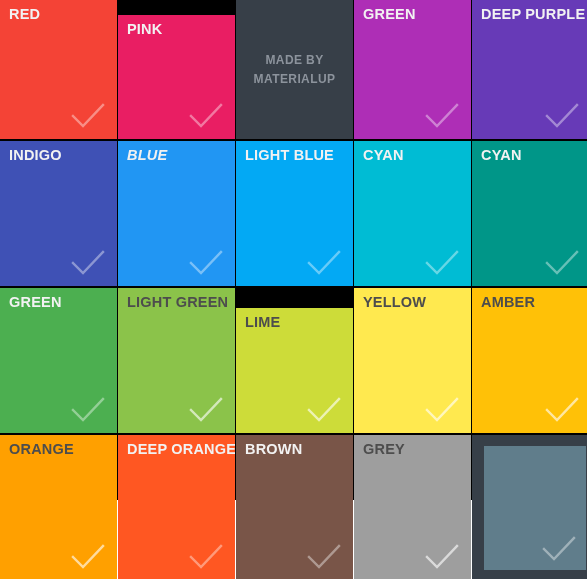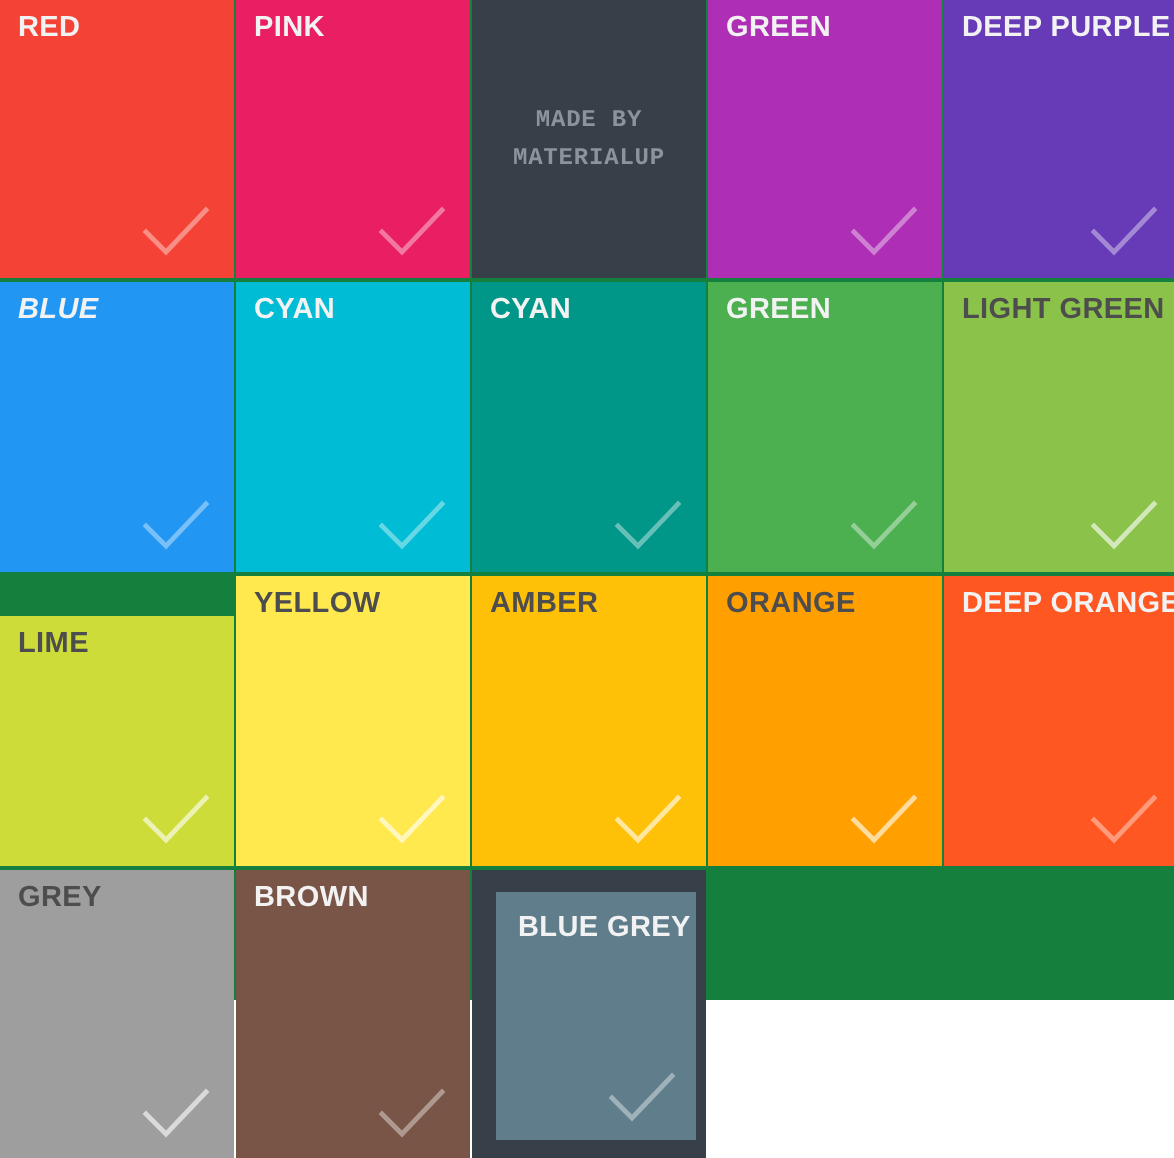--- a/index.html
+++ b/index.html
@@ -17,21 +17,21 @@
 
   #palette-grid {
     display: grid;
     grid-template-columns: 117px 117px 117px 117px 119px;
     grid-template-rows: 139px 145px 145px 145px;
     column-gap: 1px;
     row-gap: 2px;
     width: 587px;
     height: 500px;
     box-sizing: border-box;
-    background: #15803d;
+    background: #000000;
   }
 
   .tile {
     position: relative;
     overflow: hidden;
     box-sizing: border-box;
   }
 
   .tile-label {
     position: absolute;
@@ -100,29 +100,29 @@
 
 <div id="palette-grid">
     <div class="tile light-text" style="background: rgb(244, 67, 54);">
       <div class="tile-label">RED</div>
       <div class="check-icon">
         <svg viewBox="0 0 34 26" fill="none">
           <path d="M2 13 L12 23 L32 2" stroke-width="2.4" stroke-linecap="square" stroke-linejoin="miter" fill="none"></path>
         </svg>
       </div>
     </div>
-    <div class="tile light-text" style="background: rgb(233, 30, 99);">
+    <div class="tile light-text" style="background: rgb(233, 30, 99); margin-top: 15px;">
       <div class="tile-label">PINK</div>
       <div class="check-icon">
         <svg viewBox="0 0 34 26" fill="none">
           <path d="M2 13 L12 23 L32 2" stroke-width="2.4" stroke-linecap="square" stroke-linejoin="miter" fill="none"></path>
         </svg>
       </div>
     </div>
-    <div class="tile light-text tile-brand" style="background: rgb(55, 63, 72); font-family: Liberation Mono, monospace;">
+    <div class="tile light-text tile-brand" style="background: rgb(55, 63, 72);">
       <div class="brand-text">
         <div>MADE BY</div>
         <div>MATERIALUP</div>
       </div>
     </div>
     <div class="tile light-text" style="background: rgb(174, 46, 182);">
       <div class="tile-label">GREEN</div>
       <div class="check-icon">
         <svg viewBox="0 0 34 26" fill="none">
           <path d="M2 13 L12 23 L32 2" stroke-width="2.4" stroke-linecap="square" stroke-linejoin="miter" fill="none"></path>
@@ -130,28 +130,44 @@
       </div>
     </div>
     <div class="tile light-text" style="background: rgb(103, 58, 183);">
       <div class="tile-label">DEEP PURPLE</div>
       <div class="check-icon">
         <svg viewBox="0 0 34 26" fill="none">
           <path d="M2 13 L12 23 L32 2" stroke-width="2.4" stroke-linecap="square" stroke-linejoin="miter" fill="none"></path>
         </svg>
       </div>
     </div>
+    <div class="tile light-text" style="background: rgb(63, 81, 181);">
+      <div class="tile-label">INDIGO</div>
+      <div class="check-icon">
+        <svg viewBox="0 0 34 26" fill="none">
+          <path d="M2 13 L12 23 L32 2" stroke-width="2.4" stroke-linecap="square" stroke-linejoin="miter" fill="none"></path>
+        </svg>
+      </div>
+    </div>
     <div class="tile light-text" style="background: rgb(33, 150, 243); font-style: italic;">
       <div class="tile-label">BLUE</div>
       <div class="check-icon">
         <svg viewBox="0 0 34 26" fill="none">
           <path d="M2 13 L12 23 L32 2" stroke-width="2.4" stroke-linecap="square" stroke-linejoin="miter" fill="none"></path>
         </svg>
       </div>
     </div>
+    <div class="tile light-text" style="background: rgb(3, 169, 244);">
+      <div class="tile-label">LIGHT BLUE</div>
+      <div class="check-icon">
+        <svg viewBox="0 0 34 26" fill="none">
+          <path d="M2 13 L12 23 L32 2" stroke-width="2.4" stroke-linecap="square" stroke-linejoin="miter" fill="none"></path>
+        </svg>
+      </div>
+    </div>
     <div class="tile light-text" style="background: rgb(0, 188, 212);">
       <div class="tile-label">CYAN</div>
       <div class="check-icon">
         <svg viewBox="0 0 34 26" fill="none">
           <path d="M2 13 L12 23 L32 2" stroke-width="2.4" stroke-linecap="square" stroke-linejoin="miter" fill="none"></path>
         </svg>
       </div>
     </div>
     <div class="tile light-text" style="background: rgb(0, 150, 136);">
       <div class="tile-label">CYAN</div>
@@ -210,39 +226,38 @@
       </div>
     </div>
     <div class="tile light-text" style="background: rgb(255, 87, 34);">
       <div class="tile-label">DEEP ORANGE</div>
       <div class="check-icon">
         <svg viewBox="0 0 34 26" fill="none">
           <path d="M2 13 L12 23 L32 2" stroke-width="2.4" stroke-linecap="square" stroke-linejoin="miter" fill="none"></path>
         </svg>
       </div>
     </div>
+    <div class="tile light-text" style="background: rgb(121, 85, 72);">
+      <div class="tile-label">BROWN</div>
+      <div class="check-icon">
+        <svg viewBox="0 0 34 26" fill="none">
+          <path d="M2 13 L12 23 L32 2" stroke-width="2.4" stroke-linecap="square" stroke-linejoin="miter" fill="none"></path>
+        </svg>
+      </div>
+    </div>
     <div class="tile dark-text" style="background: rgb(158, 158, 158);">
       <div class="tile-label">GREY</div>
       <div class="check-icon">
         <svg viewBox="0 0 34 26" fill="none">
           <path d="M2 13 L12 23 L32 2" stroke-width="2.4" stroke-linecap="square" stroke-linejoin="miter" fill="none"></path>
         </svg>
       </div>
     </div>
-    <div class="tile light-text" style="background: rgb(121, 85, 72);">
-      <div class="tile-label">BROWN</div>
-      <div class="check-icon">
-        <svg viewBox="0 0 34 26" fill="none">
-          <path d="M2 13 L12 23 L32 2" stroke-width="2.4" stroke-linecap="square" stroke-linejoin="miter" fill="none"></path>
-        </svg>
-      </div>
-    </div>
     <div class="tile light-text tile-selected" style="background: rgb(55, 63, 72);">
       <div class="inset" style="background: rgb(96, 125, 139);">
-        <div class="tile-label">BLUE GREY</div>
         <div class="check-icon">
           <svg viewBox="0 0 34 26" fill="none">
             <path d="M2 13 L12 23 L32 2" stroke-width="2.4" stroke-linecap="square" stroke-linejoin="miter" fill="none"></path>
           </svg>
         </div>
       </div>
     </div>
   </div>
 
 </body></html>

